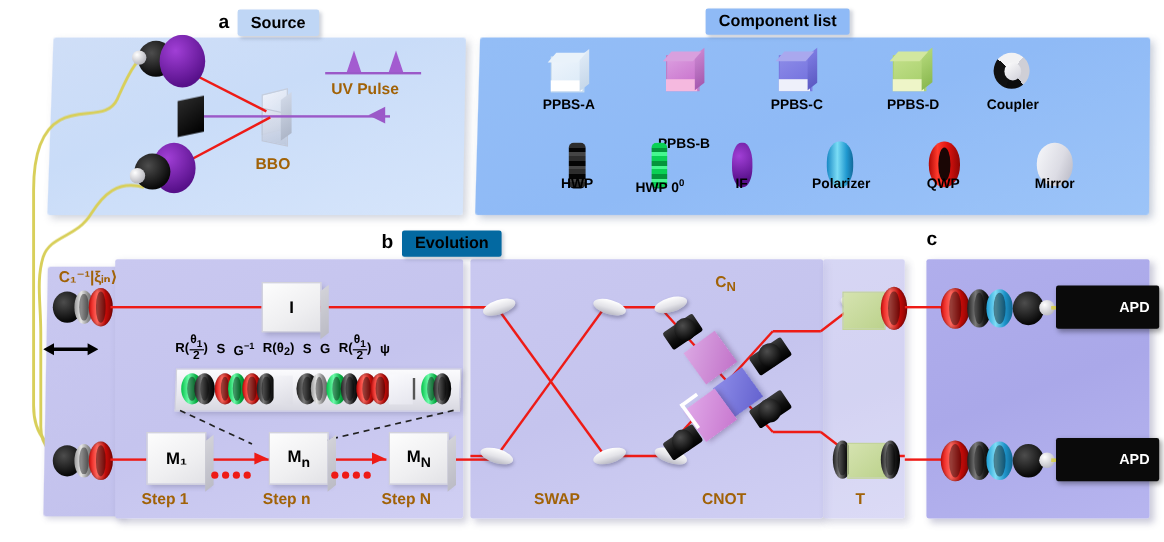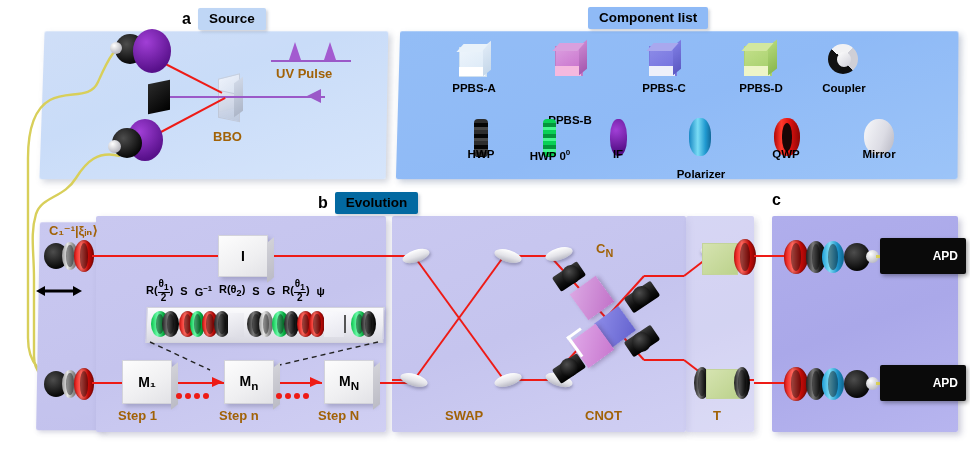--- a/index.html
+++ b/index.html
@@ -217,21 +217,21 @@
     <span>HWP 0</span><sup>0</sup>
   </div>
 
   <div class="disc disc-purple" style="left:610px;top:119px;width:17px;height:37px;border-radius:45%;"></div>
   <div class="comp-cap" style="left:596px;top:148px;width:44px;">IF</div>
 
   <div class="abs" style="left:689px;top:118px;width:22px;height:38px;">
     <div style="position:absolute;inset:0;border-radius:45%;
       background:linear-gradient(90deg,#1888c4,#7adcf5 40%,#2099d0 75%,#12699a);"></div>
   </div>
-  <div class="comp-cap" style="left:666px;top:148px;width:70px;margin-top:20px;">Polarizer</div>
+  <div class="comp-cap" style="left:666px;top:148px;width:70px;">Polarizer</div>
 
   <div class="abs" style="left:774px;top:118px;width:26px;height:38px;">
     <div style="position:absolute;inset:0;border-radius:48%;
       background:linear-gradient(90deg,#b00806,#ff3a2c 28%,#e01310 60%,#8d0604);"></div>
     <div style="position:absolute;left:30%;top:14%;width:40%;height:72%;border-radius:50%;
       background:#1a0605;"></div>
   </div>
   <div class="comp-cap" style="left:757px;top:148px;width:58px;">QWP</div>
 
   <div class="abs" style="left:864px;top:119px;width:30px;height:36px;">
@@ -347,21 +347,21 @@
       <span class="rdot"></span>
       <span class="rdot"></span>
   </div>
   <div class="rdots" style="left:276px;top:393px;">
     <span class="rdot"></span>
       <span class="rdot"></span>
       <span class="rdot"></span>
       <span class="rdot"></span>
   </div>
 
-  <div class="lbl lbl-13" style="left:596px;top:241px;">C<sub>N</sub></div>
+  <div class="lbl lbl-13" style="left:596px;top:227px;">C<sub>N</sub></div>
 
   <div class="abs" style="left:392px;top:240px;width:362px;height:160px;">
     <svg width="362" height="160" style="overflow:visible">
 
       <line x1="0" y1="16" x2="22" y2="16" stroke="#ee1b16" stroke-width="2"></line>
       <line x1="22" y1="16" x2="112" y2="140" stroke="#ee1b16" stroke-width="2"></line>
       <line x1="0" y1="140" x2="22" y2="140" stroke="#ee1b16" stroke-width="2"></line>
       <line x1="22" y1="140" x2="112" y2="16" stroke="#ee1b16" stroke-width="2"></line>
       <line x1="112" y1="16" x2="158" y2="16" stroke="#ee1b16" stroke-width="2"></line>
       <line x1="112" y1="140" x2="158" y2="140" stroke="#ee1b16" stroke-width="2"></line>

